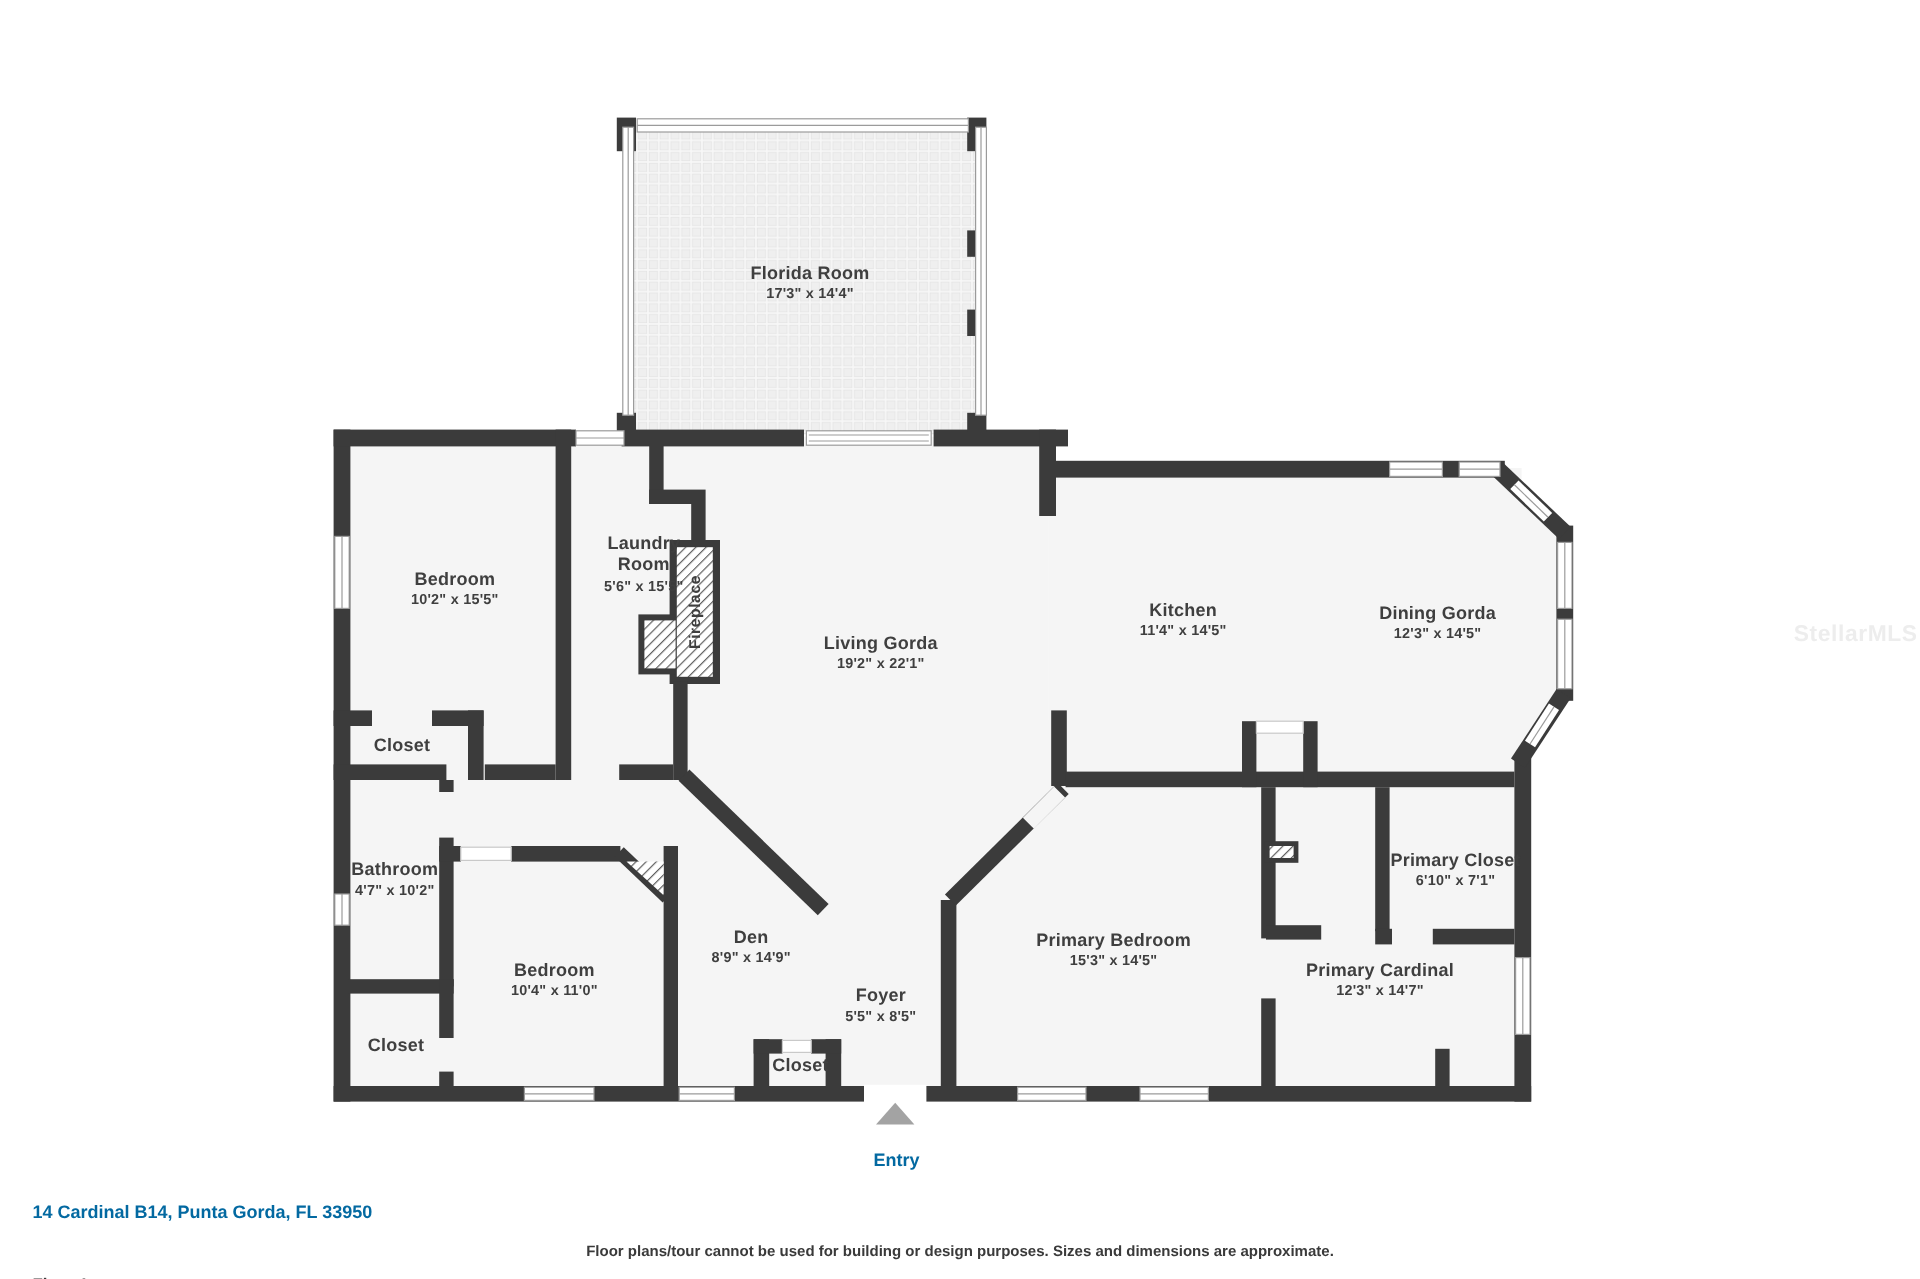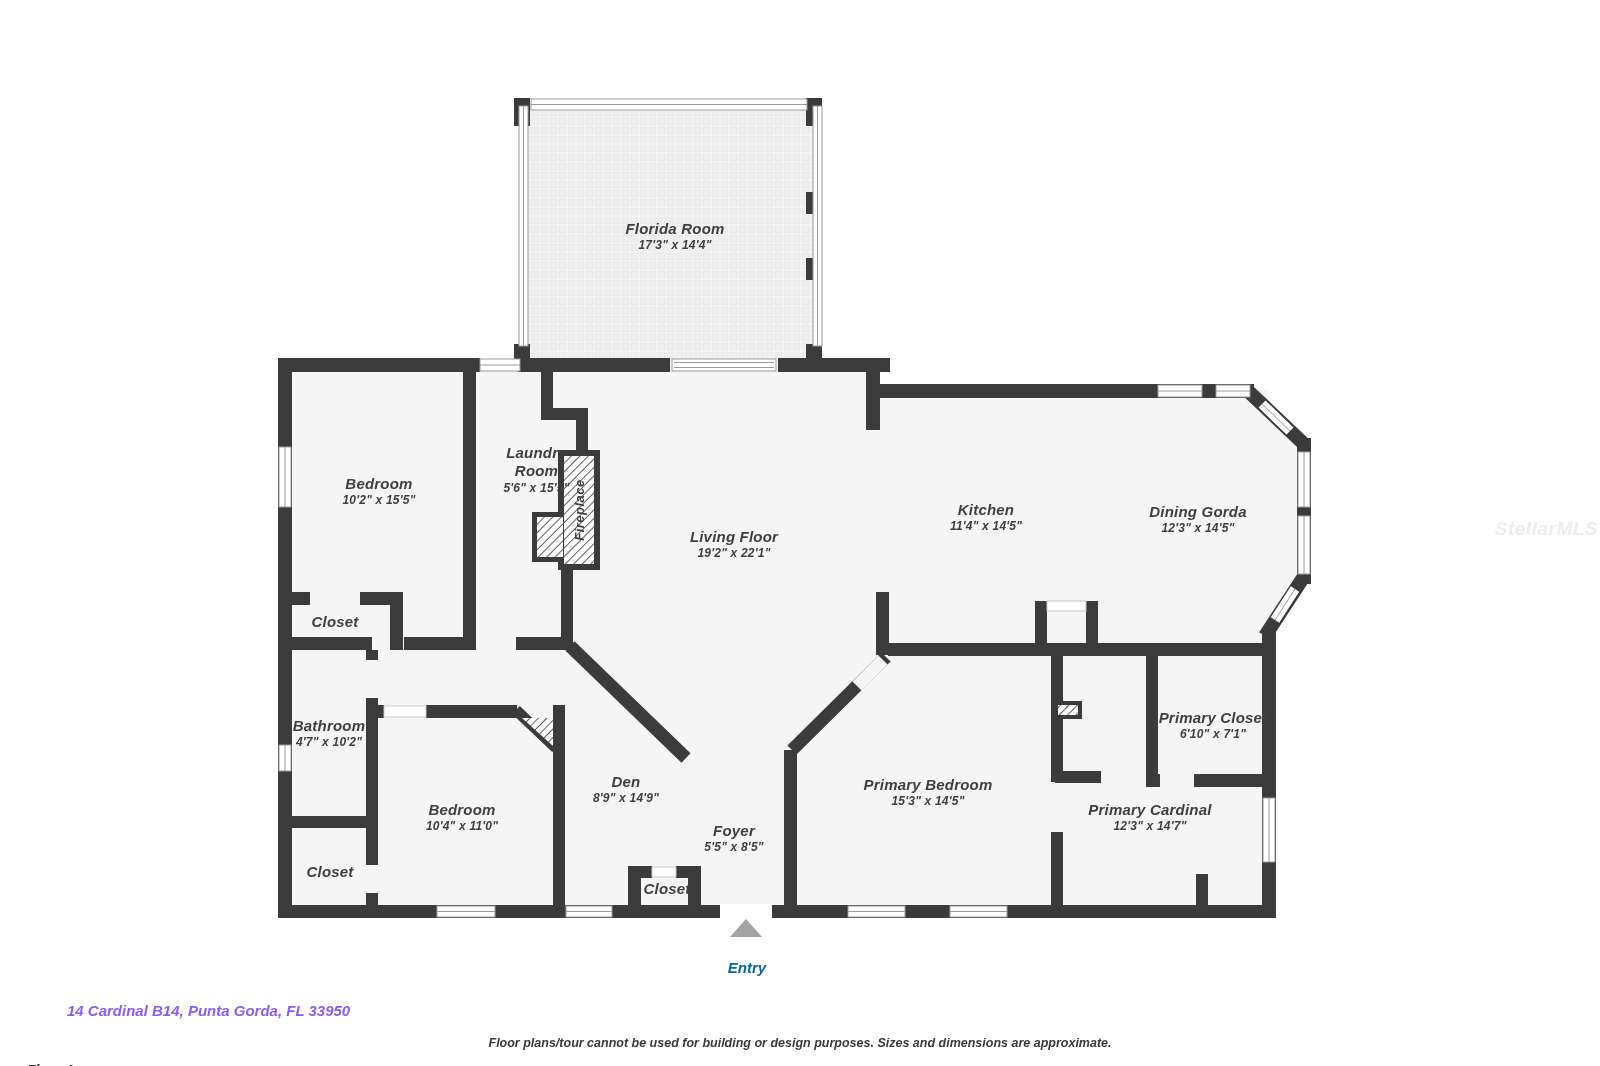--- a/index.html
+++ b/index.html
@@ -1,29 +1,29 @@
 <!DOCTYPE html>
 <html><head>
 <meta charset="utf-8">
 <style>
   html,body{margin:0;padding:0;background:#ffffff;}
   #stage{position:relative;width:1600px;height:1066px;background:#ffffff;overflow:hidden;
-         font-family:"Liberation Sans", sans-serif;font-style:italic;}
+         font-family:"Liberation Sans", sans-serif;}
   #plan-svg{position:absolute;left:0;top:0;}
   .room-label{position:absolute;transform:translate(-50%,-50%);text-align:center;
               color:#3f3f3f;font-weight:700;line-height:1.22;white-space:nowrap;}
   .room-label .rn{font-size:15px;letter-spacing:.2px;}
   .room-label .rd{font-size:12px;letter-spacing:.2px;}
   .wrap{white-space:normal;width:90px;padding-left:31px;}
   .fireplace-label{position:absolute;left:579px;top:510px;
                    transform:translate(-50%,-50%) rotate(-90deg);
                    font-size:13px;font-weight:700;color:#3f3f3f;letter-spacing:.5px;white-space:nowrap;}
   .entry-label{position:absolute;left:747px;top:951px;transform:translate(-50%,-50%);
                font-size:15px;font-weight:700;color:#0369a1;margin-top:16px;}
-  .addr{position:absolute;left:27px;top:1002px;font-size:15px;font-weight:700;color:#8b5cf6;margin-left:40px;}
+  .addr{position:absolute;left:27px;top:1002px;font-size:15px;font-weight:700;color:#0369a1;}
   .floor{position:absolute;left:27px;top:1062px;font-size:14px;font-weight:700;color:#3a3a3a;}
   .disclaimer{position:absolute;left:50%;transform:translateX(-50%);top:1036px;
               font-size:12.5px;font-weight:700;color:#3a3a3a;white-space:nowrap;}
   .watermark{position:absolute;right:2px;top:518px;font-size:19px;font-weight:600;
              color:#ededed;letter-spacing:.5px;}
 </style>
 </head>
 <body>
 
 <div id="stage">
@@ -177,21 +177,21 @@
   </div>
   <div class="room-label" style="left:379px;top:491px">
     <div class="rn">Bedroom</div>
     <div class="rd">10'2" x 15'5"</div>
   </div>
   <div class="room-label wrap" style="left:521px;top:470px">
     <div class="rn">Laundry Room</div>
     <div class="rd">5'6" x 15'5"</div>
   </div>
   <div class="room-label" style="left:734px;top:544px">
-    <div class="rn">Living Floor</div>
+    <div class="rn">Living Gorda</div>
     <div class="rd">19'2" x 22'1"</div>
   </div>
   <div class="room-label" style="left:986px;top:517px">
     <div class="rn">Kitchen</div>
     <div class="rd">11'4" x 14'5"</div>
   </div>
   <div class="room-label" style="left:1198px;top:519px">
     <div class="rn">Dining Gorda</div>
     <div class="rd">12'3" x 14'5"</div>
   </div>

